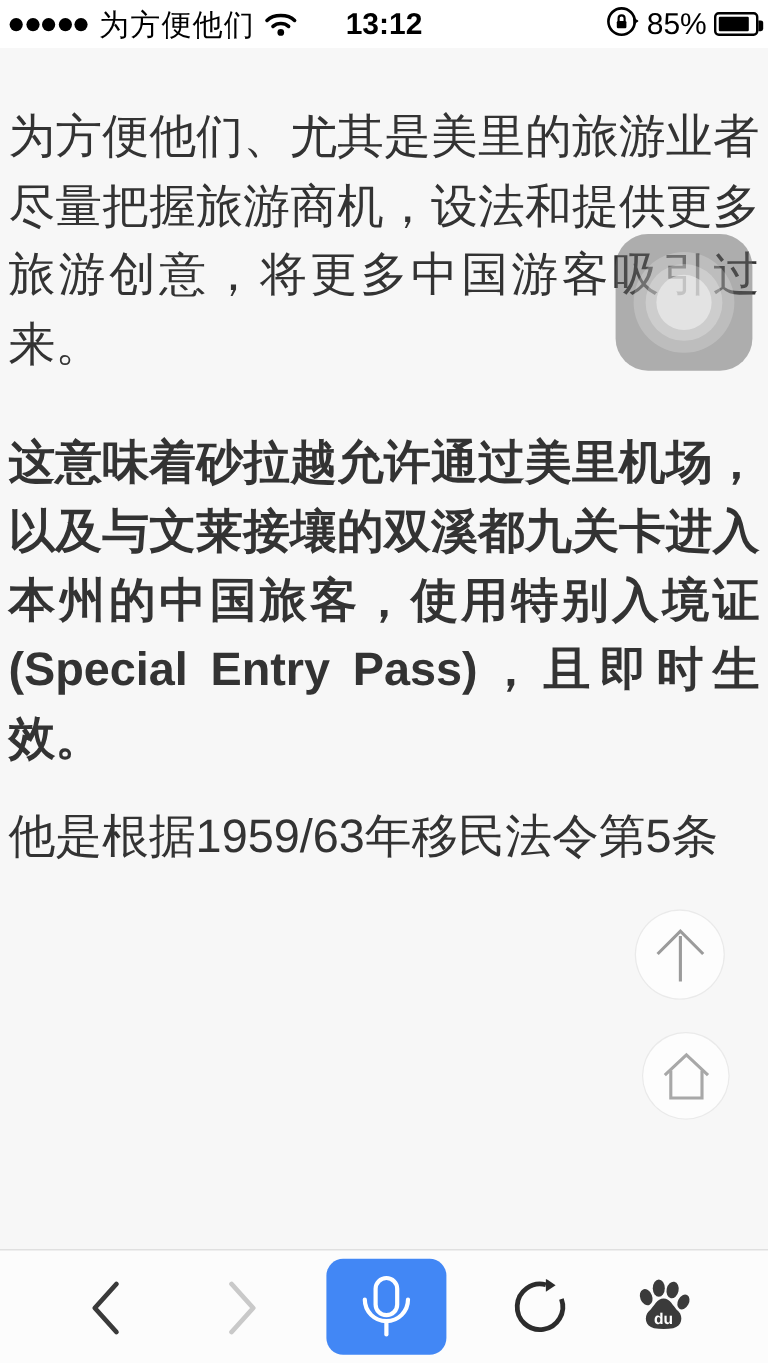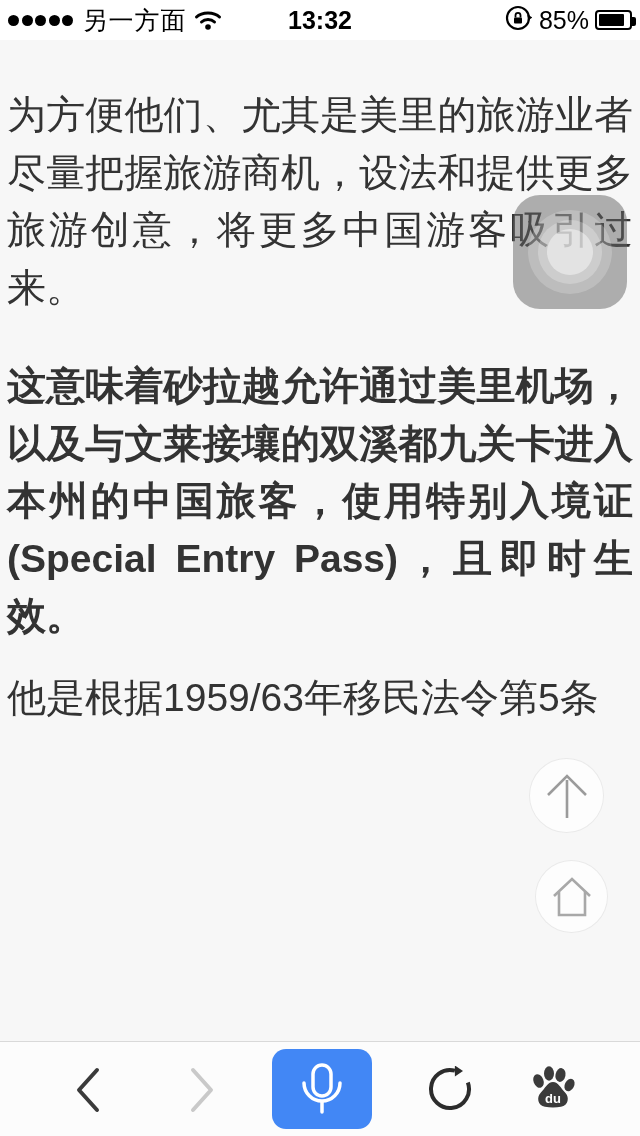--- a/index.html
+++ b/index.html
@@ -59,29 +59,29 @@
 <div class="screen">
 
   <div class="statusbar">
     <span class="sig-dots">
       <i></i>
         <i></i>
         <i></i>
         <i></i>
         <i></i>
     </span>
-    <span class="carrier">另一方面</span>
+    <span class="carrier">为方便他们</span>
     <span class="wifi">
       <svg width="28" height="22" viewBox="0 0 28 22">
         <path d="M2.5 8 C8 2.5 20 2.5 25.5 8" fill="none" stroke="#000" stroke-width="3" stroke-linecap="round"></path>
         <path d="M7.5 13 C11 9.7 17 9.7 20.5 13" fill="none" stroke="#000" stroke-width="3" stroke-linecap="round"></path>
         <circle cx="14" cy="18" r="2.8" fill="#000"></circle>
       </svg>
     </span>
-    <span class="time">13:32</span>
+    <span class="time">13:12</span>
     <span class="sb-right">
       <span>
         <svg width="28" height="28" viewBox="0 0 28 28">
           <circle cx="14" cy="14" r="11" fill="none" stroke="#000" stroke-width="2.2"></circle>
           <rect x="10" y="13.5" width="8" height="6" rx="1" fill="#000"></rect>
           <path d="M11.5 13.5 v-2.2 a2.5 2.5 0 0 1 5 0 v2.2" fill="none" stroke="#000" stroke-width="1.8"></path>
           <polygon points="23.5,10.5 28.5,13.5 24,16.5" fill="#000"></polygon>
         </svg>
       </span>
       <span class="pct">85%</span>

